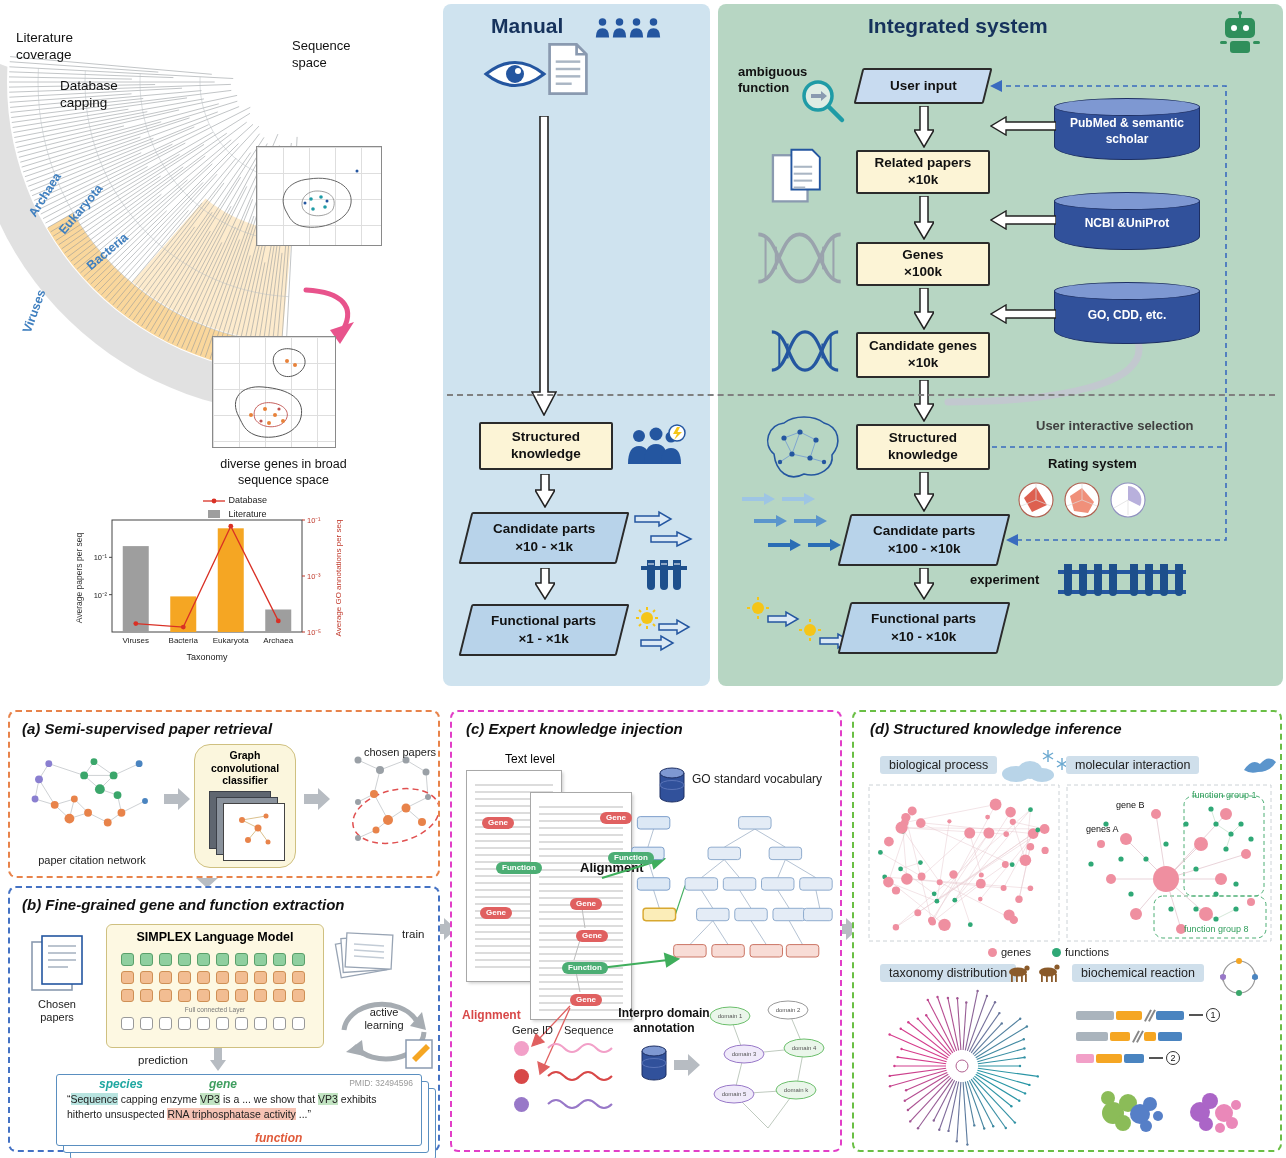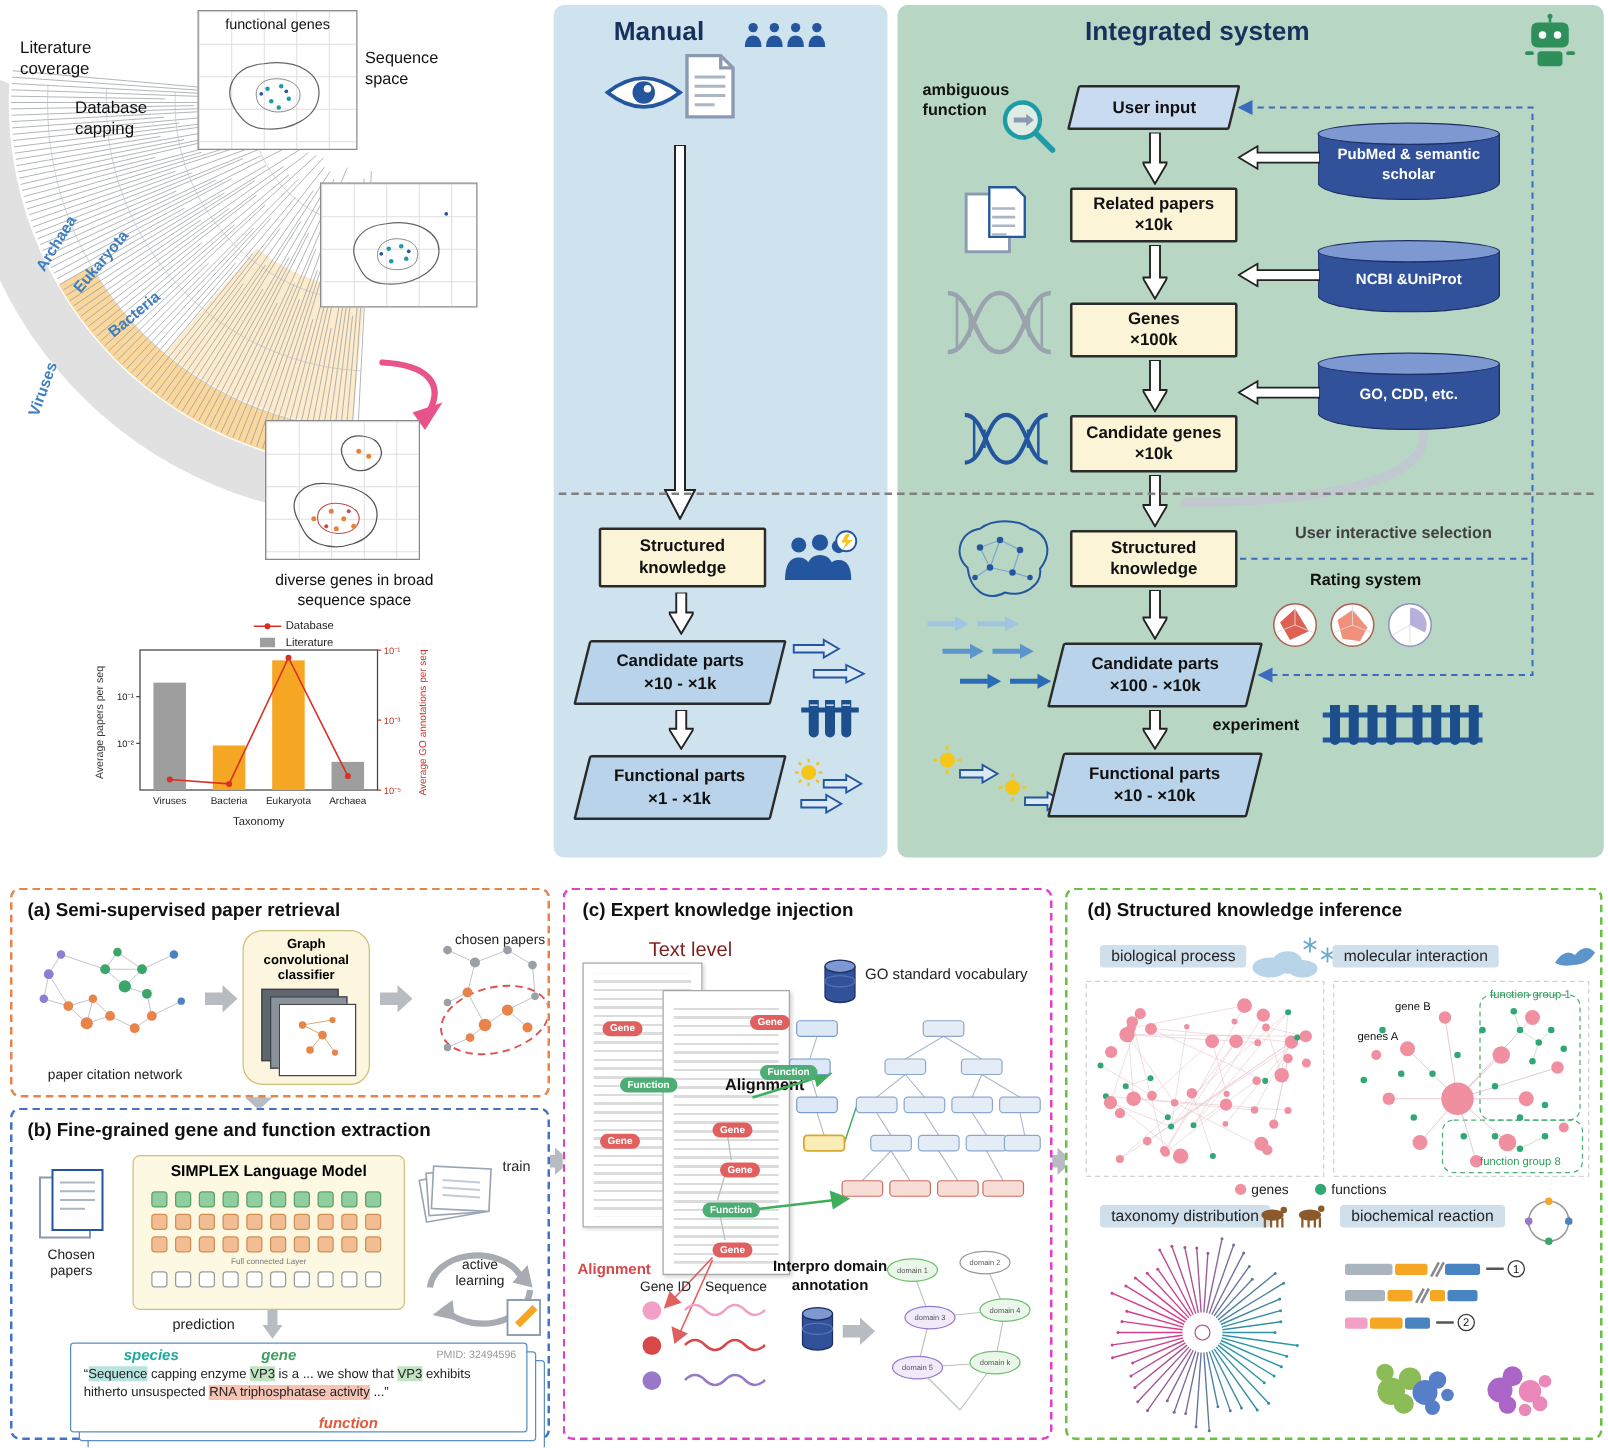--- a/index.html
+++ b/index.html
@@ -10,21 +10,21 @@
 .panel{position:absolute;border-radius:8px}
 .flowbox{position:absolute;border:2px solid #2b2b2b;background:var(--box-yellow,#fcf4d6);display:flex;flex-direction:column;align-items:center;justify-content:center;font-weight:bold;font-size:13.5px;color:#111;text-align:center;line-height:1.25;border-radius:2px}
 .para{position:absolute;border:2px solid #2b2b2b;background:var(--box-blue,#b8d3ea);transform:skewX(-14deg);display:flex;align-items:center;justify-content:center;border-radius:2px}
 .para>div{transform:skewX(14deg);font-weight:bold;font-size:13.5px;text-align:center;line-height:1.3;color:#111}
 .cyl{position:absolute}
 .cyl .cyl-top{position:absolute;left:0;right:0;top:0;height:18px;border-radius:50%;background:#7e98d2;border:1.5px solid #1d2f63;z-index:2}
 .cyl .cyl-body{position:absolute;left:0;right:0;top:9px;bottom:0;background:#31519b;border:1.5px solid #1d2f63;border-top:none;border-radius:0 0 70px 70px/0 0 14px 14px}
 .cyl .cyl-label{position:absolute;left:4px;right:4px;color:#fff;font-weight:bold;font-size:12px;text-align:center;z-index:3;line-height:1.3}
 .gridbox{position:absolute;background-color:#fff;border:1px solid #8a8a8a;background-image:linear-gradient(#dedede 1px,transparent 1px),linear-gradient(90deg,#dedede 1px,transparent 1px);background-size:26px 26px}
 .taxa{position:absolute;color:#3f7fbf;font-size:12.5px;font-weight:bold;transform-origin:left top;white-space:nowrap}
-.ptitle{position:absolute;font-weight:bold;font-size:15px;color:#111;white-space:nowrap}
+.ptitle{position:absolute;font-weight:bold;font-style:italic;font-size:15px;color:#111;white-space:nowrap}
 .hdr-pill{position:absolute;background:#cfdfeb;border-radius:3px;padding:2px 9px;font-size:12.5px;color:#222;white-space:nowrap}
 .tagpill{position:absolute;color:#fff;font-size:8px;font-weight:bold;padding:1px 6px;border-radius:7px;line-height:1.25;z-index:4}
 .gene-pill{background:#e06060}
 .func-pill{background:#4cae74}
 .paperdoc{position:absolute;background:#fff;border:1px solid #a8a8a8;box-shadow:1.5px 1.5px 3px rgba(0,0,0,.18)}
 .textfill{position:absolute;left:8px;right:8px;top:8px;bottom:8px;background:repeating-linear-gradient(#fff 0 5px,#dcdcdc 5px 7px)}
 .qcard{position:absolute;width:366px;height:72px;background:#fff;border:1.5px solid #5a8fc0;border-radius:3px}
 .qlab{font-weight:bold;font-style:italic;font-size:12px}
 .hl-sp{background:#b8e4e0}
 .hl-g{background:#c2e4c2}
@@ -154,38 +154,20 @@
     </svg>
 
   <div class="abs" style="left:16px;top:30px;width:88px;font-size:13.5px;color:#111;line-height:1.25">Literature coverage</div>
   <div class="abs" style="left:60px;top:78px;width:86px;font-size:13.5px;color:#111;line-height:1.25">Database capping</div>
 
   <div class="taxa" style="left:26px;top:212px;transform:rotate(-58deg)">Archaea</div>
   <div class="taxa" style="left:56px;top:228px;transform:rotate(-50deg)">Eukaryota</div>
   <div class="taxa" style="left:84px;top:262px;transform:rotate(-40deg)">Bacteria</div>
   <div class="taxa" style="left:20px;top:330px;transform:rotate(-70deg)">Viruses</div>
 
-  <div class="gridbox" style="left:158px;top:8px;width:128px;height:112px">
-    <div class="abs" style="left:0;right:0;top:5px;text-align:center;font-size:11.5px;color:#111">functional genes</div>
-    <svg width="128" height="112" viewBox="0 0 128 112">
-      <path d="M30 80 C18 62 28 44 52 42 C80 38 98 50 96 68 C94 86 72 96 52 94 C40 93 36 88 30 80 Z" fill="none" stroke="#666" stroke-width="1"></path>
-      <path d="M48 74 C42 62 50 54 62 54 C76 54 84 62 80 72 C76 82 56 84 48 74 Z" fill="none" stroke="#888" stroke-width="0.8"></path>
-      <g fill="#1f9ba6">
-          <circle cx="55" cy="62" r="1.8"></circle>
-          <circle cx="66" cy="60" r="1.8"></circle>
-          <circle cx="72" cy="70" r="1.8"></circle>
-          <circle cx="58" cy="72" r="1.8"></circle>
-          <circle cx="64" cy="77" r="1.8"></circle>
-        </g>
-      <g fill="#2456a0">
-          <circle cx="50" cy="66" r="1.5"></circle>
-          <circle cx="70" cy="64" r="1.5"></circle>
-        </g>
-    </svg>
-  </div>
   <div class="abs" style="left:292px;top:38px;width:80px;font-size:13px;color:#111;line-height:1.3">Sequence space</div>
 
   <div class="gridbox" style="left:256px;top:146px;width:126px;height:100px">
     <svg width="126" height="100" viewBox="0 0 126 100">
       <path d="M30 66 C20 50 30 34 52 32 C78 28 96 40 94 56 C92 72 70 82 50 80 C38 79 34 74 30 66 Z" fill="none" stroke="#666" stroke-width="1"></path>
       <path d="M46 62 C42 52 50 44 60 44 C74 44 80 52 76 62 C72 70 52 72 46 62 Z" fill="none" stroke="#888" stroke-width="0.8"></path>
       <g fill="#1f9ba6">
           <circle cx="54" cy="52" r="1.8"></circle>
           <circle cx="64" cy="50" r="1.8"></circle>
           <circle cx="68" cy="60" r="1.8"></circle>
@@ -839,21 +821,21 @@
         <div class="abs" style="left:10px;right:10px;top:17px;font-size:10.5px;line-height:1.45;color:#222">
           <span>“</span><span class="hl-sp">Sequence</span><span> capping enzyme </span><span class="hl-g">VP3</span><span> is a ... we show that </span><span class="hl-g">VP3</span><span> exhibits hitherto unsuspected </span><span class="hl-f">RNA triphosphatase activity</span><span> ...”</span>
         </div>
         <span class="abs qlab" style="left:198px;top:56px;color:#e05a3a">function</span>
       </div>
     </div>
   </div>
 
   <div class="panel" style="left:450px;top:710px;width:392px;height:442px;border:2px dashed #e23ec8;background:#fff">
     <div class="ptitle" style="left:14px;top:8px">(c) Expert knowledge injection</div>
-    <div class="abs" style="left:67px;top:40px;font-size:16px;color:#7f1d1d">Text level</div>
+    <div class="abs" style="left:53px;top:40px;font-size:12px;color:#000000">Text level</div>
     <div class="paperdoc" style="left:14px;top:58px;width:96px;height:212px">
         <div class="textfill"></div>
       </div>
     <div class="paperdoc" style="left:78px;top:80px;width:102px;height:228px">
         <div class="textfill"></div>
       </div>
     <span class="tagpill gene-pill" style="left:30px;top:105px">Gene</span>
     <span class="tagpill func-pill" style="left:44px;top:150px">Function</span>
     <span class="tagpill gene-pill" style="left:28px;top:195px">Gene</span>
     <span class="tagpill gene-pill" style="left:148px;top:100px">Gene</span>

